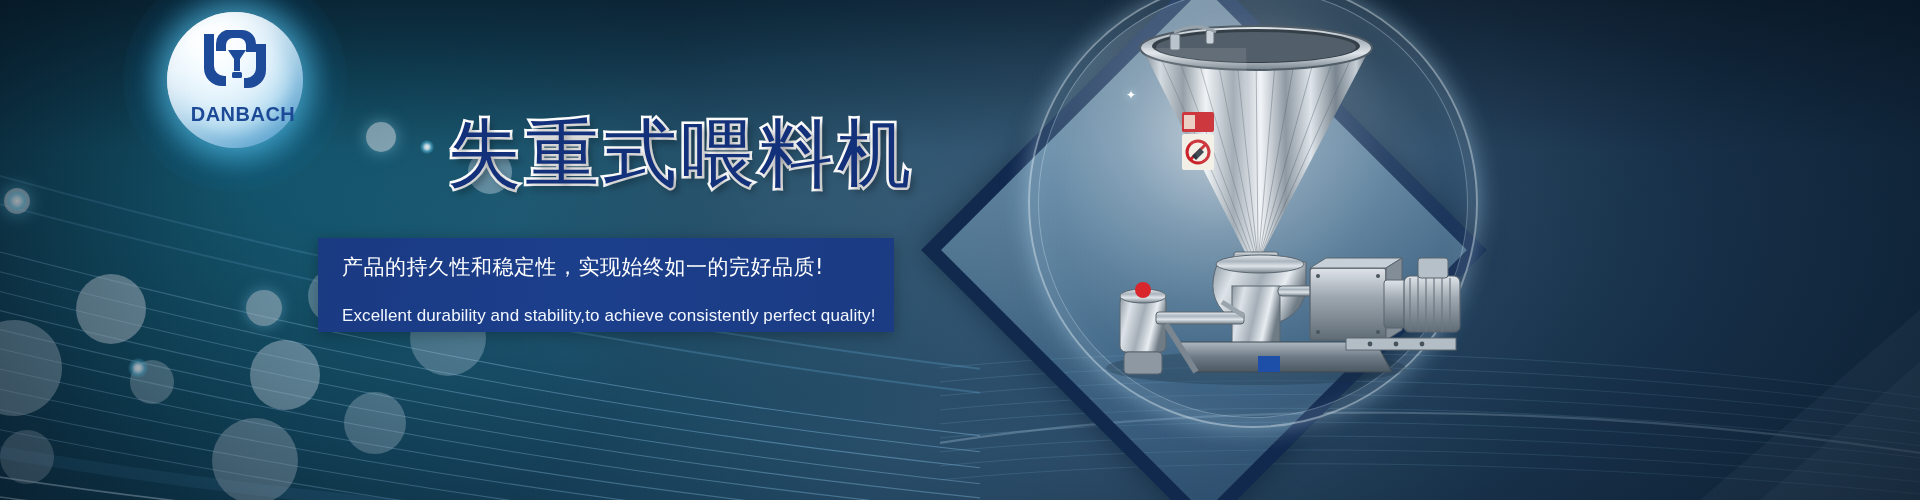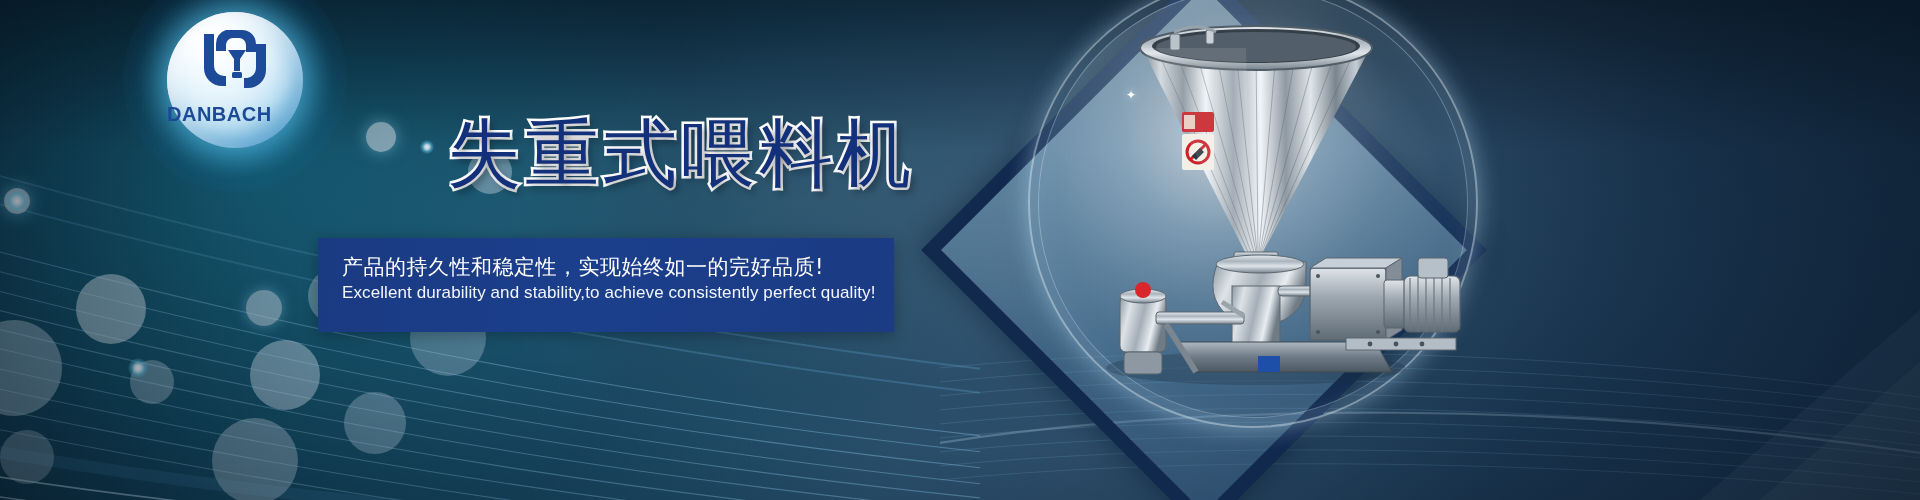--- a/index.html
+++ b/index.html
@@ -40,21 +40,21 @@
     background:radial-gradient(circle, rgba(90,215,255,.55) 0%, rgba(40,165,220,.35) 38%, rgba(20,110,165,.12) 62%, rgba(0,0,0,0) 78%); }
   .logo-sphere{ position:absolute; inset:0; border-radius:50%;
     background:
       radial-gradient(circle at 36% 26%, #ffffff 0%, #f3fbff 22%, #dff0fa 42%, #bfe2f4 60%, #8fc9e8 76%, #56a8d6 92%, #2b86bd 100%);
     box-shadow:0 0 26px 8px rgba(110,215,255,.45), inset -8px -10px 22px rgba(30,110,170,.35), inset 6px 8px 16px rgba(255,255,255,.85);
     overflow:hidden;
   }
   .logo-sphere:after{ content:""; position:absolute; left:14%; top:8%; width:52%; height:34%; border-radius:50%;
     background:radial-gradient(ellipse at 40% 40%, rgba(255,255,255,.95), rgba(255,255,255,0) 70%); }
   .logo-mark{ position:absolute; left:0; right:0; top:16px; display:flex; justify-content:center; }
-  .logo-text{ position:absolute; left:0; right:0; bottom:22px; text-align:left;
+  .logo-text{ position:absolute; left:16px; right:0; bottom:22px; text-align:center;
     font-size:20px; font-weight:bold; letter-spacing:.5px; color:#1c4a96; font-family:"Liberation Sans",sans-serif; }
 
   
   .headline{
     position:absolute; left:447px; top:116px;
     font-size:74px; font-weight:normal; letter-spacing:4px; line-height:1;
     color:#13317a;
     font-family:"DejaVu Sans","Liberation Sans",sans-serif;
     -webkit-text-stroke:5px #ffffff;
     paint-order:stroke fill;
@@ -64,21 +64,21 @@
 
   
   .sub-panel{
     position:absolute; left:318px; top:238px; width:576px; height:94px;
     background:linear-gradient(100deg,#1a3a82 0%, #1c3f8c 45%, #1b3b83 100%);
     box-shadow:0 3px 14px rgba(0,0,0,.28);
     padding:16px 24px 0 24px;
   }
   .sub-cn{ color:#ffffff; font-size:21px; letter-spacing:.5px; line-height:1.25;
     font-family:"DejaVu Sans","Liberation Sans",sans-serif; white-space:nowrap; }
-  .sub-en{ color:#f2f6ff; font-size:17px; letter-spacing:.1px; margin-top:3px;
+  .sub-en{ color:#f2f6ff; font-size:17px; letter-spacing:.1px; margin-top:26px;
     font-family:"Liberation Sans",sans-serif; white-space:nowrap; }
 
   
   .diamond-stage{ position:absolute; left:900px; top:-52px; width:820px; height:604px; pointer-events:none; }
   .diamond{
     position:absolute; left:104px; top:102px; width:400px; height:400px;
     transform:rotate(45deg);
     border:14px solid #12294e;
     background:linear-gradient(135deg, rgba(178,205,225,.55) 0%, rgba(140,178,205,.42) 40%, rgba(96,140,175,.34) 70%, rgba(60,100,140,.40) 100%);
     box-shadow:0 0 28px rgba(5,15,35,.45);

